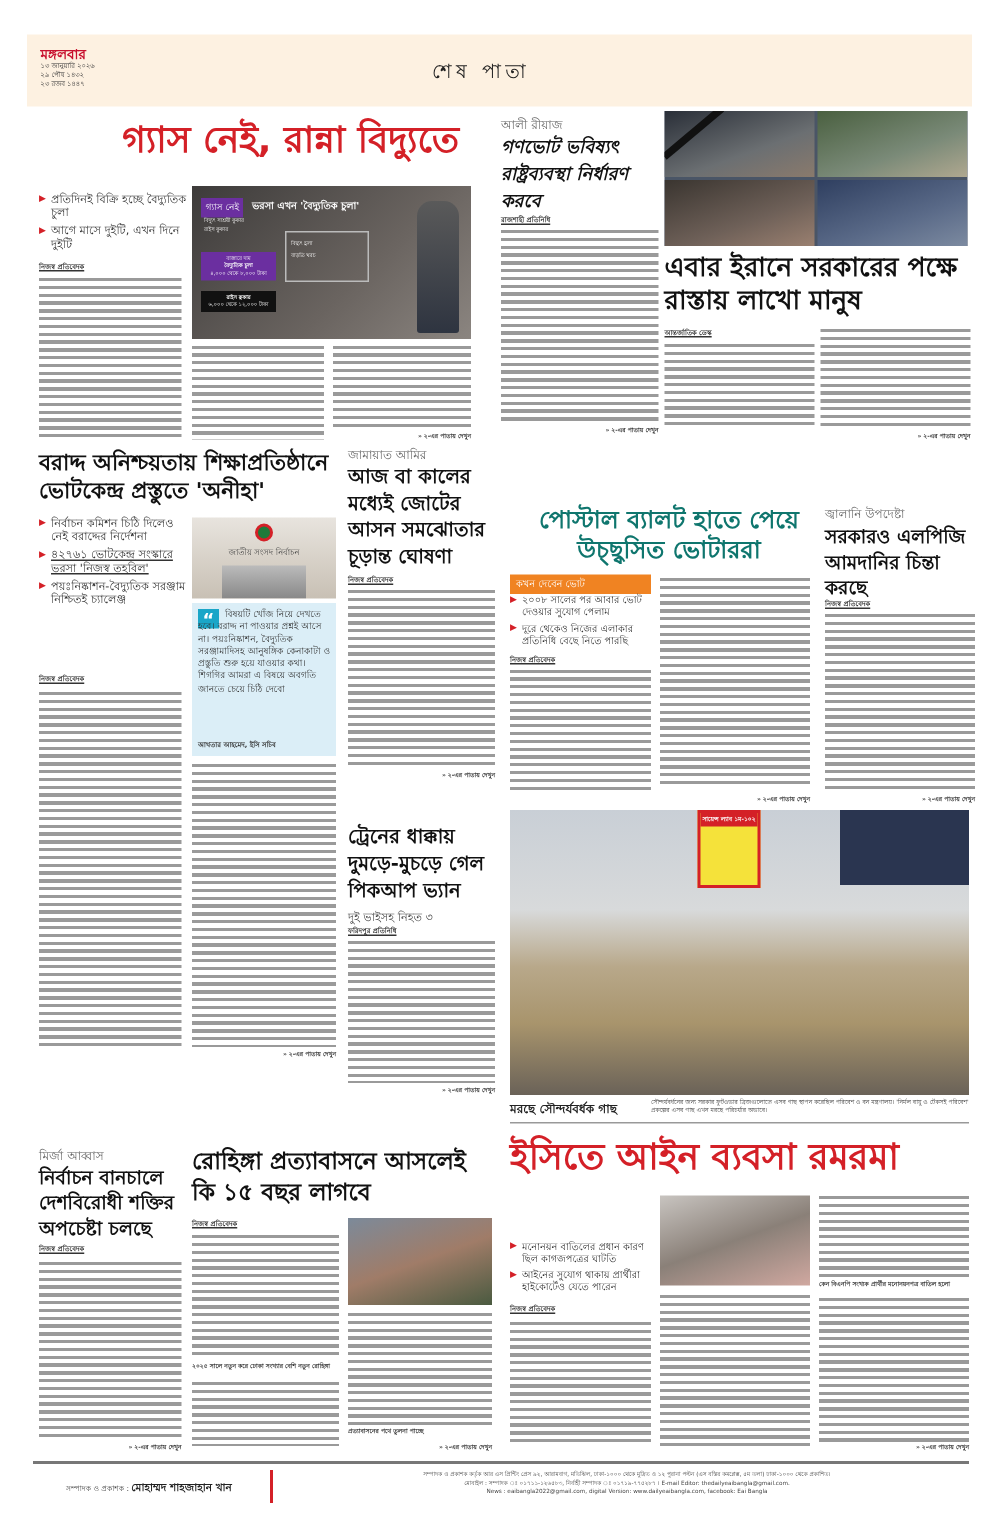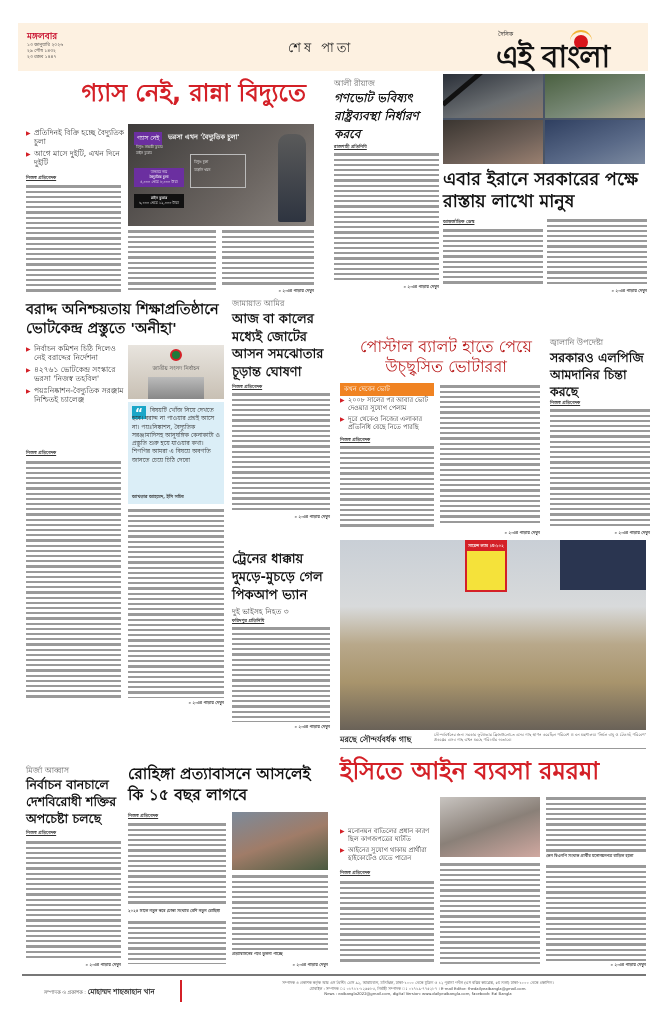--- a/index.html
+++ b/index.html
@@ -10,21 +10,21 @@
   .dates { left: 9px; top: 19px; font-size: 4.5px; line-height: 6px; color: #333; }
   .section-label { left: 270px; top: 15px; font-size: 13px; color: #222; letter-spacing: 3px; }
   .brand { right: 6px; top: 4px; height: 42px; width: 150px; }
   .brand-small { position: absolute; left: 6px; top: 2px; font-size: 6px; color: #222; }
   .brand-main { position: absolute; left: 4px; top: 6px; font-size: 30px; font-weight: bold; color: #111; letter-spacing: -1px; font-family: "DejaVu Serif", serif; }
   .brand-sun { position: absolute; left: 82px; top: 8px; width: 14px; height: 14px; border-radius: 50%; background: #d8141b; }
   .brand-arc { position: absolute; left: 78px; top: 3px; width: 22px; height: 11px; border-top: 2px solid #f2b233; border-radius: 22px 22px 0 0; }
 
   .headline-red { color: #d42027; font-weight: bold; }
   .headline-black { color: #111; font-weight: bold; }
-  .headline-teal { color: #b91c1c; font-weight: normal; }
+  .headline-teal { color: #0f766e; font-weight: bold; }
   .txt-block { background: repeating-linear-gradient(#ffffff 0px, #ffffff 1.4px, #9a9a9a 1.4px, #9a9a9a 3.6px, #ffffff 3.6px, #ffffff 5.2px); }
   .byline { font-size: 4.5px; font-weight: bold; color: #333; text-decoration: underline; }
   .bullet { font-size: 7.5px; line-height: 9px; color: #333; padding-left: 8px; position: relative; }
   .bullet::before { content: "▶"; color: #d42027; position: absolute; left: 0; top: 0; font-size: 6px; }
   .cont { font-size: 4px; color: #333; text-align: right; font-weight: bold; }
   .author { font-size: 8px; color: #666; }
   .img { background: #777; overflow: hidden; }
   .caption { font-size: 4px; line-height: 5px; color: #444; }
   .rule { background: #999; height: 1px; }
 </style>
@@ -32,26 +32,20 @@
 <body>
 
 <div class="abs masthead">
   <div class="abs day">মঙ্গলবার</div>
   <div class="abs dates">
     <div>১৩ জানুয়ারি ২০২৬</div>
     <div>২৯ পৌষ ১৪৩২</div>
     <div>২৩ রজব ১৪৪৭</div>
   </div>
   <div class="abs section-label">শেষ পাতা</div>
-  <div class="abs brand">
-    <span class="brand-small">দৈনিক</span>
-    <span class="brand-arc"></span>
-    <span class="brand-sun"></span>
-    <span class="brand-main">এই বাংলা</span>
-  </div>
 </div>
 
 <div class="abs headline-red" style="left:26px;top:78px;width:280px;font-size:24px;line-height:30px;text-align:right;">গ্যাস নেই, রান্না বিদ্যুতে</div>
 <div class="abs" style="left:26px;top:128px;width:100px;">
   <div class="bullet">প্রতিদিনই বিক্রি হচ্ছে বৈদ্যুতিক চুলা</div>
   <div class="bullet" style="margin-top:3px;">আগে মাসে দুইটি, এখন দিনে দুইটি</div>
 </div>
 <div class="abs byline" style="left:26px;top:175px;">নিজস্ব প্রতিবেদক</div>
 <div class="abs txt-block" style="left:26px;top:184px;width:95px;height:108px;"></div>
 <div class="abs img" style="left:128px;top:124px;width:186px;height:102px;background:linear-gradient(135deg,#3d3b3a,#6a6460 60%,#8b8580);">
@@ -95,21 +89,21 @@
 </div>
 <div class="abs headline-black" style="left:443px;top:168px;width:215px;font-size:17.5px;line-height:22px;">এবার ইরানে সরকারের পক্ষে রাস্তায় লাখো মানুষ</div>
 <div class="abs byline" style="left:443px;top:219px;">আন্তর্জাতিক ডেস্ক</div>
 <div class="abs txt-block" style="left:443px;top:228px;width:100px;height:58px;"></div>
 <div class="abs txt-block" style="left:547px;top:218px;width:100px;height:68px;"></div>
 <div class="abs cont" style="left:547px;top:288px;width:100px;">» ২-এর পাতায় দেখুন</div>
 
 <div class="abs headline-black" style="left:26px;top:300px;width:200px;font-size:14.5px;line-height:19px;">বরাদ্দ অনিশ্চয়তায় শিক্ষাপ্রতিষ্ঠানে ভোটকেন্দ্র প্রস্তুতে 'অনীহা'</div>
 <div class="abs" style="left:26px;top:344px;width:100px;">
   <div class="bullet">নির্বাচন কমিশন চিঠি দিলেও নেই বরাদ্দের নির্দেশনা</div>
-  <div class="bullet" style="margin-top:3px;">৪২৭৬১ ভোটকেন্দ্র সংস্কারে ভরসা 'নিজস্ব তহবিল'</div>
+  <div class="bullet" style="margin-top:3px;text-decoration:underline;">৪২৭৬১ ভোটকেন্দ্র সংস্কারে ভরসা 'নিজস্ব তহবিল'</div>
   <div class="bullet" style="margin-top:3px;">পয়ঃনিষ্কাশন-বৈদ্যুতিক সরঞ্জাম নিশ্চিতই চ্যালেঞ্জ</div>
 </div>
 <div class="abs byline" style="left:26px;top:450px;">নিজস্ব প্রতিবেদক</div>
 <div class="abs txt-block" style="left:26px;top:460px;width:95px;height:238px;"></div>
 <div class="abs img" style="left:128px;top:345px;width:96px;height:54px;background:linear-gradient(#e8e4de,#c8c0b4);">
   <div class="abs" style="left:42px;top:4px;width:12px;height:12px;border-radius:50%;background:#1f7a3a;border:2px solid #d42027;"></div>
   <div class="abs" style="left:0;top:20px;width:96px;text-align:center;font-size:5.5px;color:#444;">জাতীয় সংসদ নির্বাচন</div>
   <div class="abs" style="left:20px;top:32px;width:56px;height:22px;background:linear-gradient(#bbb,#888);"></div>
 </div>
 <div class="abs" style="left:128px;top:402px;width:96px;height:102px;background:#dbeef7;padding:4px;">

